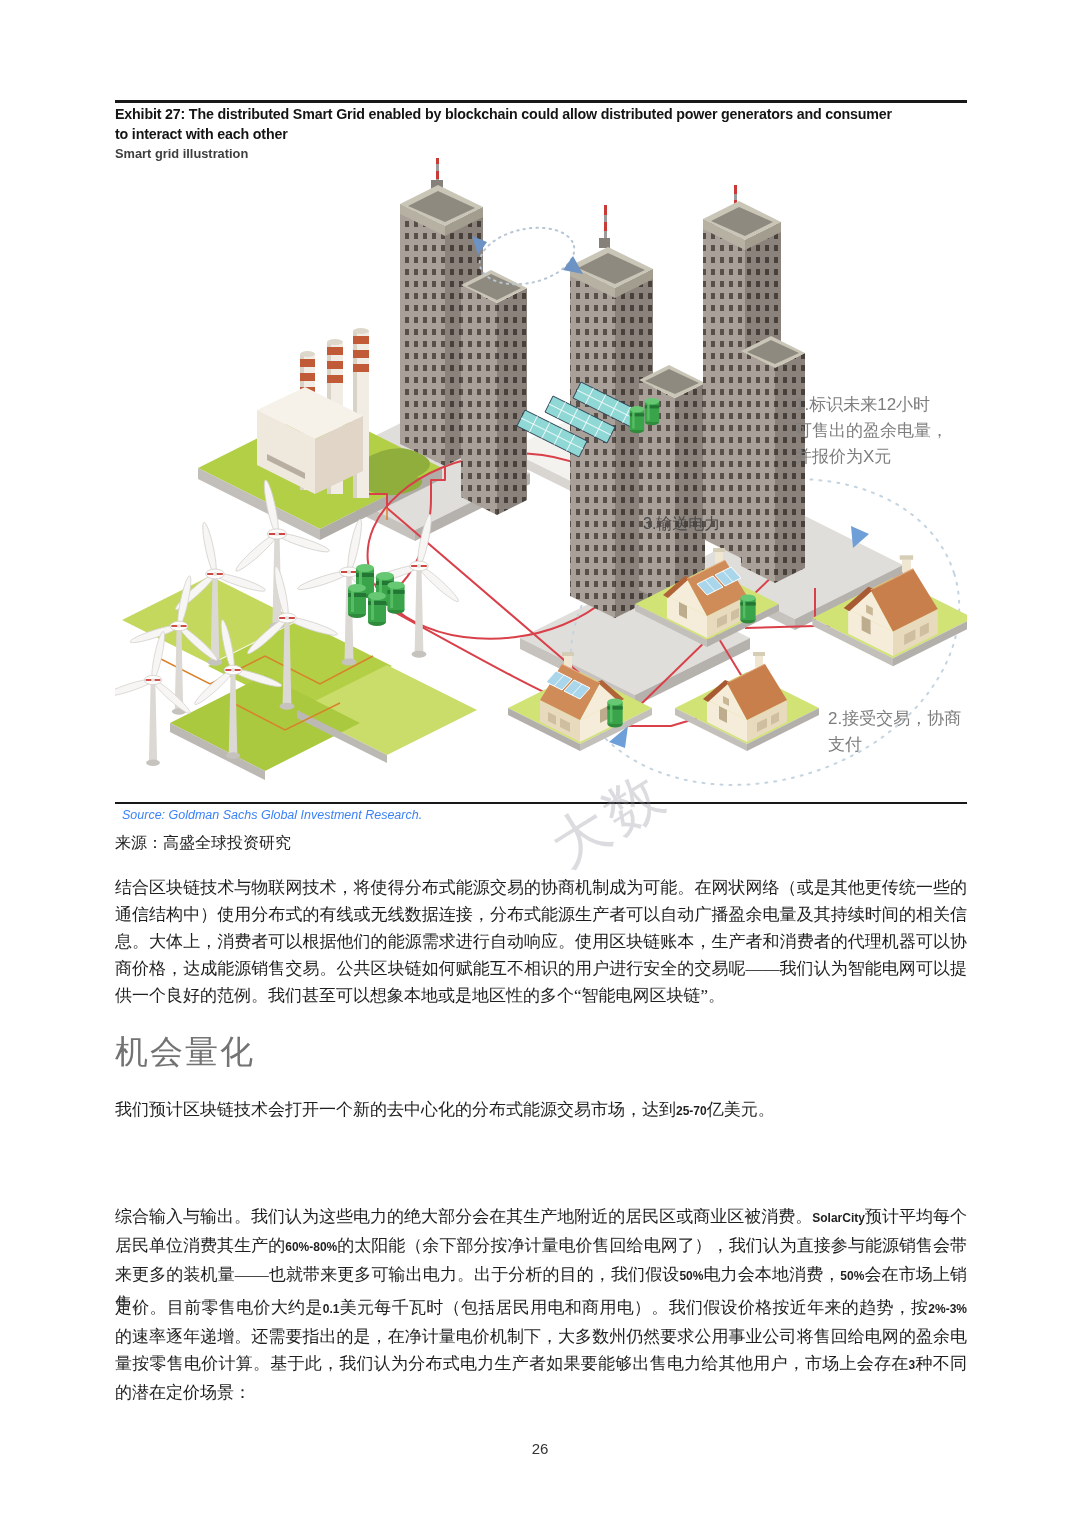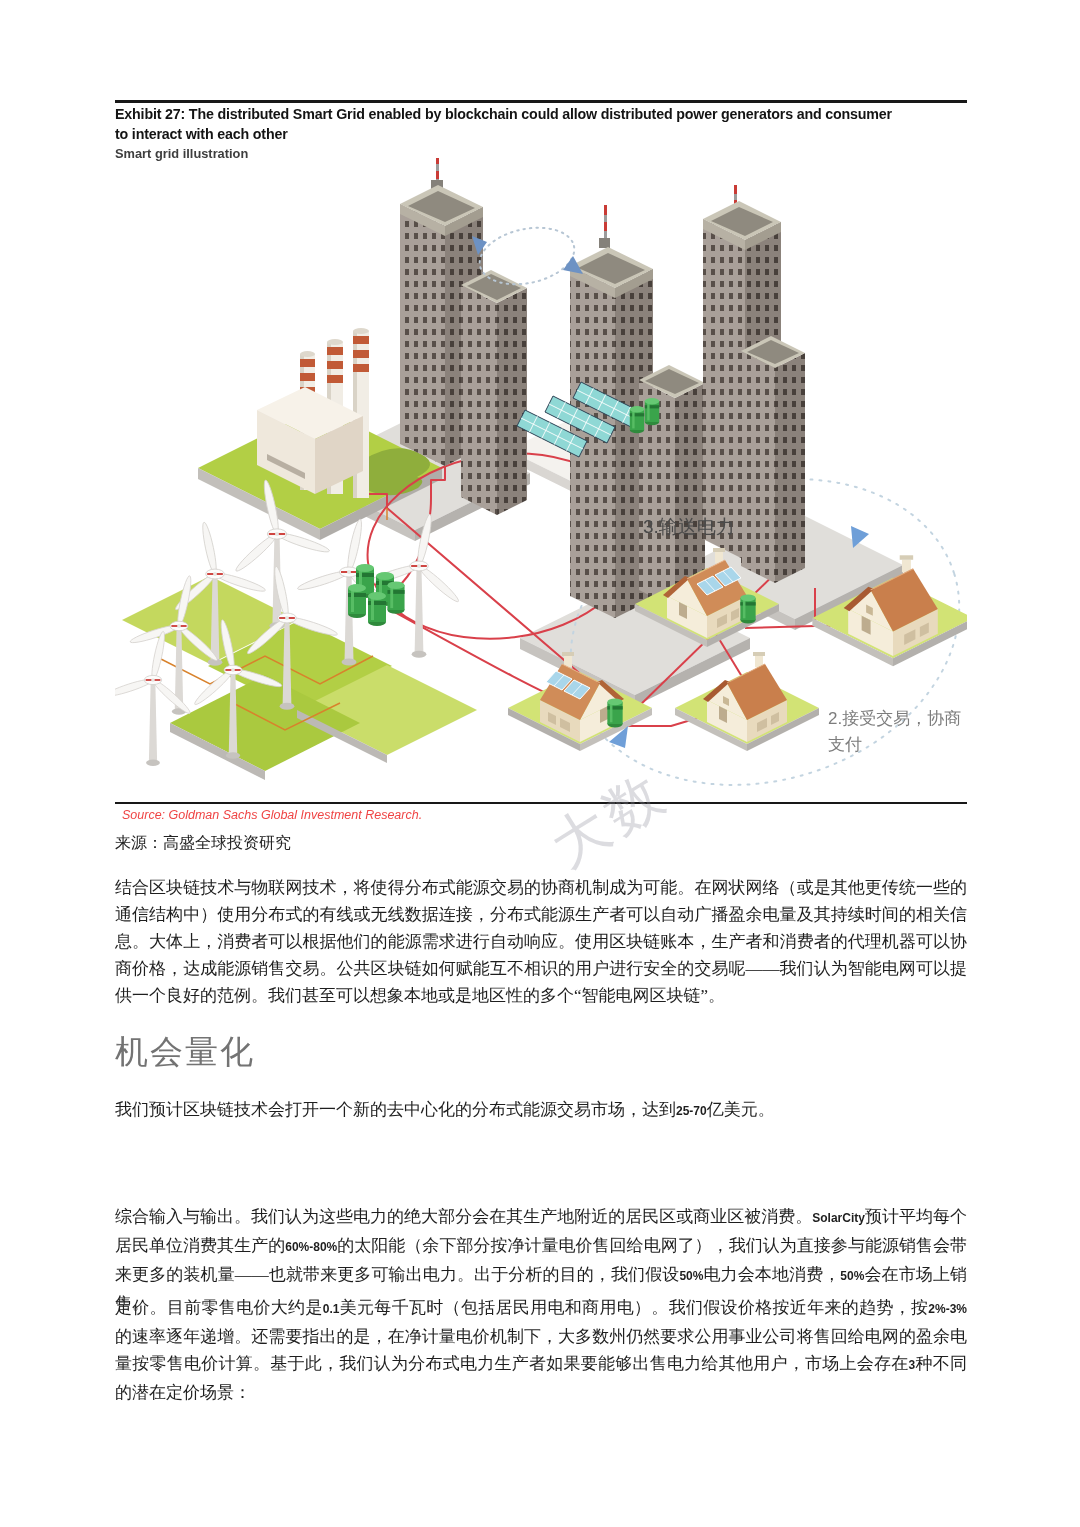--- a/index.html
+++ b/index.html
@@ -10,22 +10,22 @@
   .sans { font-family:"Liberation Sans","DejaVu Sans",sans-serif; }
   .ex-title { left:115px; top:104px; width:960px; font-size:15.5px; font-weight:700; color:#141414;
               letter-spacing:-0.2px; line-height:20px; white-space:nowrap;
               transform:scaleX(0.92); transform-origin:0 0; }
   .ex-title span { display:block; }
   .ex-sub { left:115px; top:146px; font-size:13.5px; font-weight:700; color:#3e3e3e;
             transform:scaleX(0.95); transform-origin:0 0; }
   .fig { left:115px; top:158px; width:852px; height:645px; }
   .anno { position:absolute; font-family:"Liberation Sans","DejaVu Sans",sans-serif; }
   .anno-gray { color:#7d7d7d; font-size:17px; line-height:26px; white-space:pre-line; }
-  .anno-dark { color:#4a4a4a; font-size:19px; }
-  .src-en { left:122px; top:808px; font-style:italic; font-size:12.5px; color:#ef4444; }
+  .anno-dark { color:#4a4a4a; font-size:16px; }
+  .src-en { left:122px; top:808px; font-style:italic; font-size:12.5px; color:#3b82f6; }
   .src-cn { left:115px; top:833px; font-size:16px; color:#222222; }
   .para { left:115px; width:852px; font-size:17px; line-height:27px; text-align:justify; }
   .num { font-family:"Liberation Sans","DejaVu Sans",sans-serif; font-weight:700; font-size:12px; }
   .h2 { left:115px; top:1030px; font-size:33px; color:#737373; letter-spacing:2px;text-align:center; }
   .pagenum { left:0; top:1440px; width:1080px; text-align:center;
              font-family:"Liberation Sans","DejaVu Sans",sans-serif; font-size:15px; color:#333333; }
   .watermark { left:548px; top:782px; font-size:56px; color:rgba(145,145,158,0.32);
                transform:rotate(-32deg); pointer-events:none; letter-spacing:6px; }
 </style>
 </head>
@@ -310,32 +310,36 @@
         <ellipse cx="412" cy="98" rx="48" ry="27" transform="rotate(-12 412 98)" fill="none" stroke="#b7c6d4" stroke-width="2" stroke-dasharray="1.5 5" stroke-linecap="round"></ellipse>
         <polygon points="363,97 357,78 372,84" fill="#6d92c4"></polygon>
         <polygon points="458,98 468,116 448,112" fill="#6d92c4"></polygon>
       </g>
       <g>
         <polygon points="736,368 754,376 738,390" fill="#6f9fd8"></polygon>
         <polygon points="513,568 494,584 510,590" fill="#6f9fd8"></polygon>
       </g>
     </svg>
 
+    <div class="anno anno-gray" style="left:680px; top:234px; width:185px;">1.标识未来12小时
+可售出的盈余电量，
+并报价为X元</div>
     <div class="anno anno-dark" style="left:528px; top:356px;">3.输送电力</div>
     <div class="anno anno-gray" style="left:668px; top:548px;margin-left:45px;">2.接受交易，协商支付</div>
   </div>
 
   <div class="abs rule" style="left:115px; top:802px; width:852px; height:2px;"></div>
 
   <div class="abs sans src-en">Source: Goldman Sachs Global Investment Research.</div>
   <div class="abs src-cn">来源：高盛全球投资研究</div>
 
   <div class="abs watermark">大数</div>
 
   <div class="abs para" style="top:874px;"><span>结合区块链技术与物联网技术，将使得分布式能源交易的协商机制成为可能。在网状网络（或是其他更传统一些的通信结构中）使用分布式的有线或无线数据连接，分布式能源生产者可以自动广播盈余电量及其持续时间的相关信息。大体上，消费者可以根据他们的能源需求进行自动响应。使用区块链账本，生产者和消费者的代理机器可以协商价格，达成能源销售交易。公共区块链如何赋能互不相识的用户进行安全的交易呢——我们认为智能电网可以提供一个良好的范例。我们甚至可以想象本地或是地区性的多个“智能电网区块链”。</span></div>
 
   <div class="abs h2">机会量化</div>
 
   <div class="abs para" style="top:1096px;"><span>我们预计区块链技术会打开一个新的去中心化的分布式能源交易市场，达到</span><span class="num">25-70</span><span>亿美元。</span></div>
   <div class="abs para" style="top:1203px;"><span>综合输入与输出。我们认为这些电力的绝大部分会在其生产地附近的居民区或商业区被消费。</span><span class="num">SolarCity</span><span>预计平均每个居民单位消费其生产的</span><span class="num">60%-80%</span><span>的太阳能（余下部分按净计量电价售回给电网了），我们认为直接参与能源销售会带来更多的装机量——也就带来更多可输出电力。出于分析的目的，我们假设</span><span class="num">50%</span><span>电力会本地消费，</span><span class="num">50%</span><span>会在市场上销售。</span></div>
   <div class="abs para" style="top:1294px;"><span>定价。目前零售电价大约是</span><span class="num">0.1</span><span>美元每千瓦时（包括居民用电和商用电）。我们假设价格按近年来的趋势，按</span><span class="num">2%-3%</span><span>的速率逐年递增。还需要指出的是，在净计量电价机制下，大多数州仍然要求公用事业公司将售回给电网的盈余电量按零售电价计算。基于此，我们认为分布式电力生产者如果要能够出售电力给其他用户，市场上会存在</span><span class="num">3</span><span>种不同的潜在定价场景：</span></div>
 
+  <div class="abs pagenum">26</div>
 </div>
 
 </body></html>

